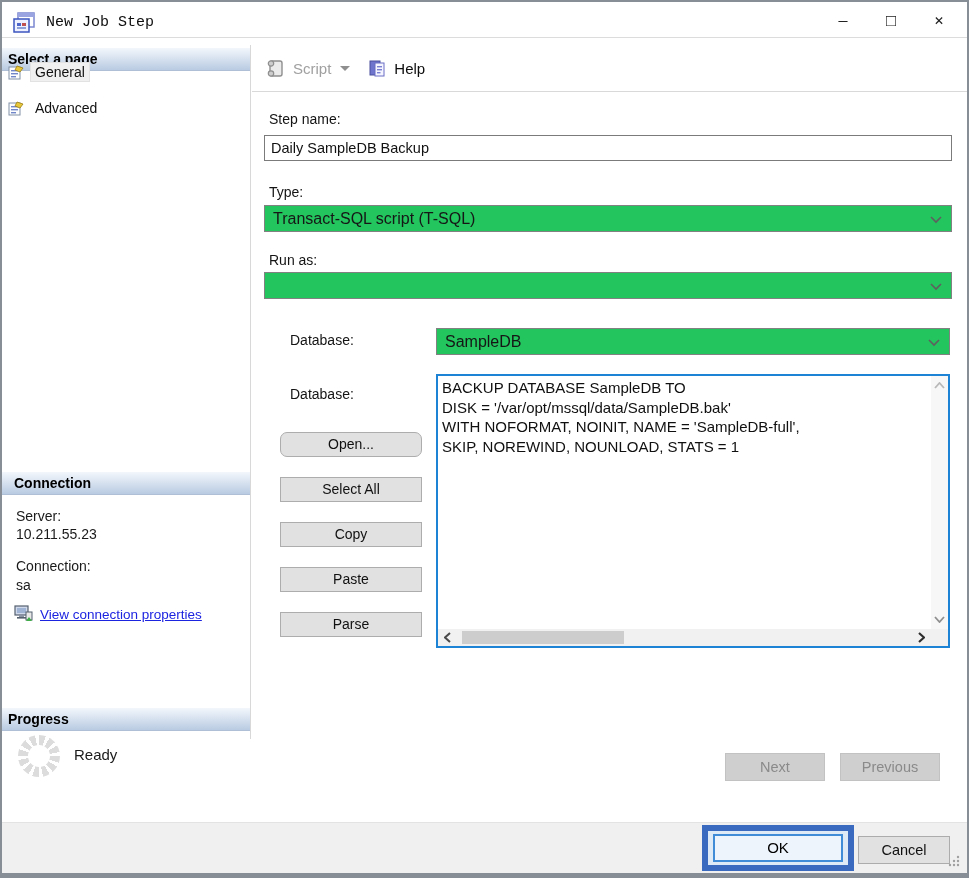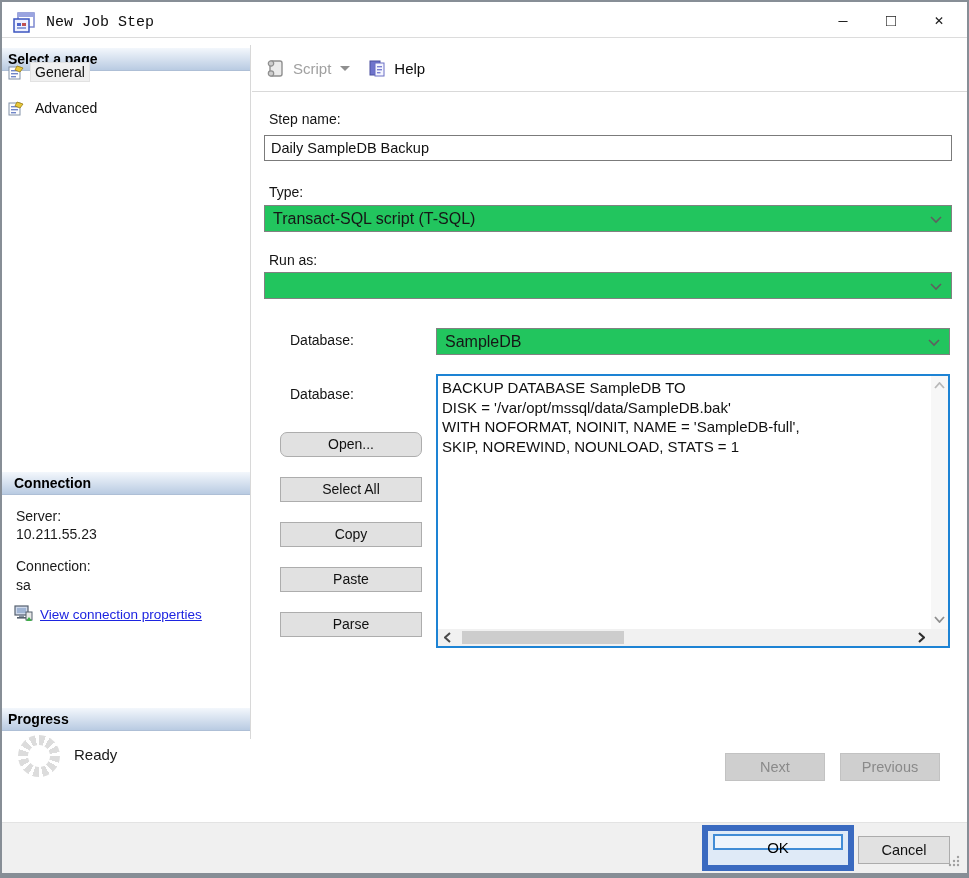--- a/index.html
+++ b/index.html
@@ -51,21 +51,21 @@
   .hscroll { position:absolute; left:0; right:17px; bottom:0; height:17px; background:#f1f1f1; }
   .hscroll .left { position:absolute; left:6px; top:3px; }
   .hscroll .right { position:absolute; right:6px; top:3px; }
   .hthumb { position:absolute; left:24px; top:2px; width:162px; height:13px; background:#cdcdcd; }
   .sb-corner { position:absolute; right:0; bottom:0; width:17px; height:17px; background:#f1f1f1; }
   .side-btn { position:absolute; left:28px; width:142px; height:25px; background:#e1e1e1; border:1px solid #adadad; font-size:14px; color:#111; text-align:center; line-height:23px; cursor:default; }
   .nav-btn { position:absolute; top:708px; width:100px; height:28px; background:#cfcfcf; border:1px solid #c2c2c2; color:#8a8a8a; font-size:14.5px; text-align:center; line-height:26px; }
   
   .footer { position:absolute; left:0; right:0; top:820px; height:51px; background:#f0f0f0; border-top:1px solid #e3e3e3; }
   .ok-annotation { position:absolute; left:700px; top:2px; width:152px; height:46px; border:6px solid #3a6ac0; background:#dfeaf7; }
-  .ok-btn { position:absolute; left:5px; top:3px; width:130px; height:16px; background:#eef4fc; border:2px solid #418cd6; font-size:15px; color:#000; text-align:center; line-height:24px; cursor:default; }
+  .ok-btn { position:absolute; left:5px; top:3px; width:130px; height:28px; background:#eef4fc; border:2px solid #418cd6; font-size:15px; color:#000; text-align:center; line-height:24px; cursor:default; }
   .cancel-btn { position:absolute; left:856px; top:13px; width:92px; height:28px; background:#e1e1e1; border:1px solid #acacac; font-size:14.5px; color:#111; text-align:center; line-height:26px; cursor:default; }
   .grip { position:absolute; right:6px; bottom:5px; }
 </style>
 </head>
 <body>
 
 <div class="window">
 
   <div class="titlebar">
     <svg class="title-icon" viewBox="0 0 24 24">

